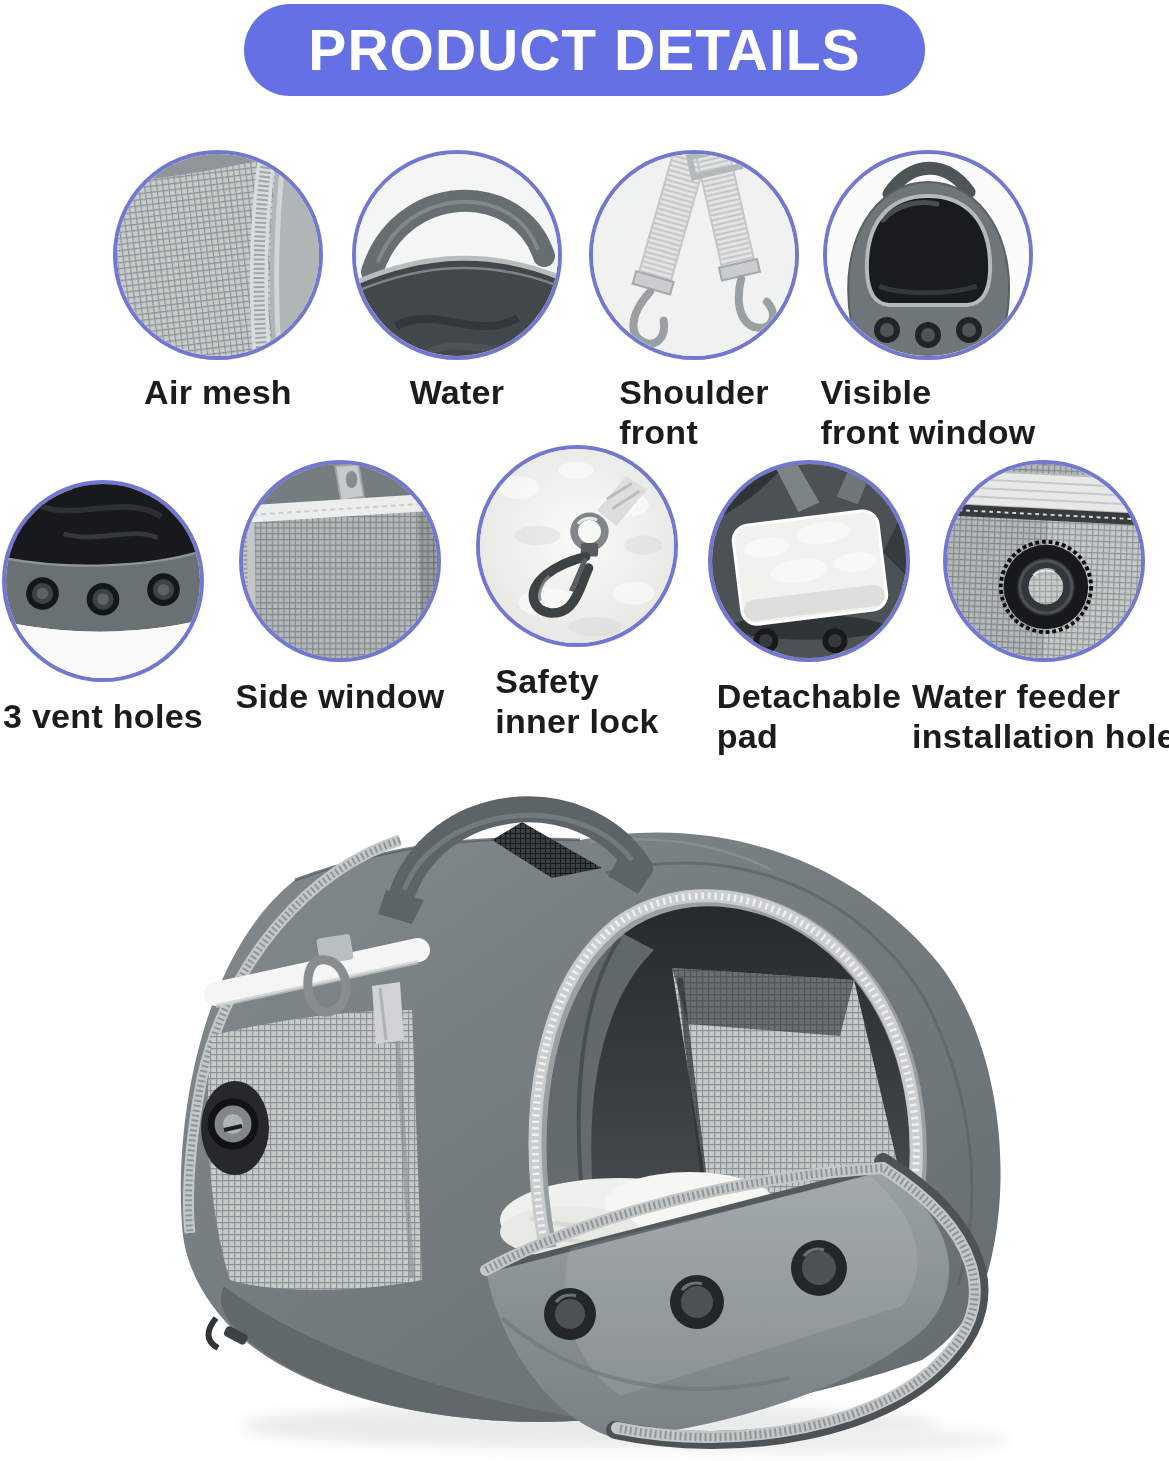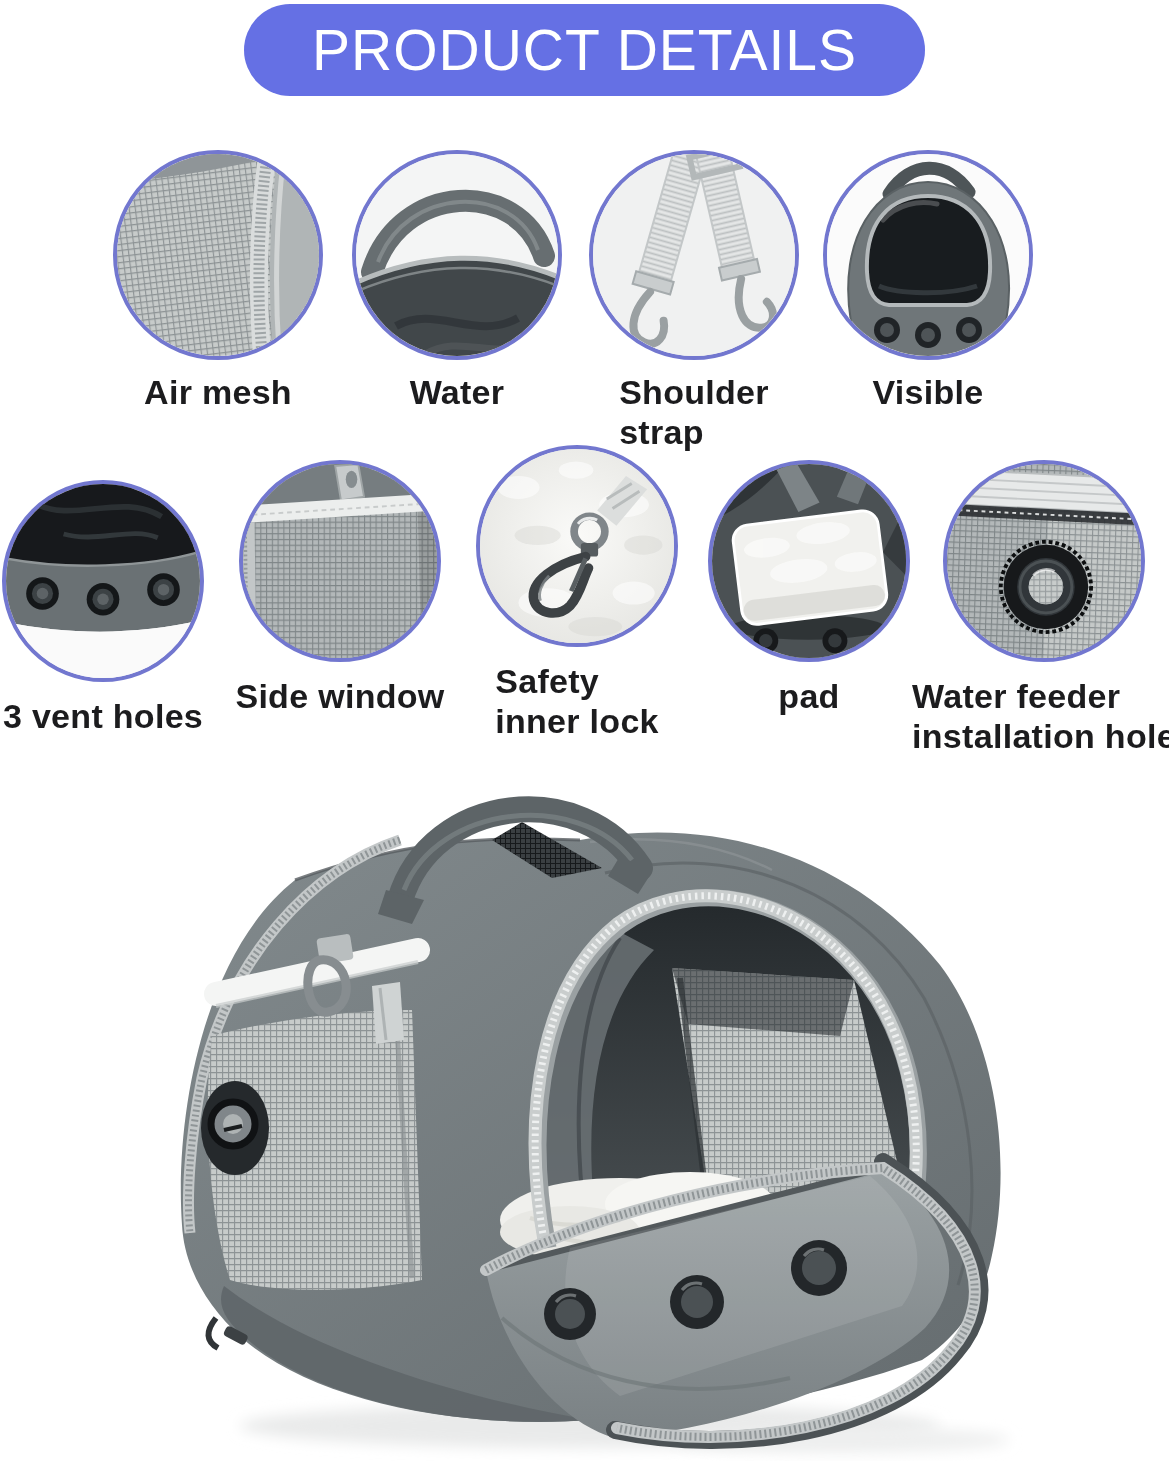--- a/index.html
+++ b/index.html
@@ -6,21 +6,21 @@
     --banner-bg:#6570e4; --banner-text:#ffffff; --circle-ring:#7277cf;
     --label-color:#1c1c1e; --page-bg:#ffffff;
   }
   html,body{margin:0;padding:0;}
   body{background:#ffffff;font-family:"Liberation Sans", sans-serif;}
   .stage{position:relative;width:1169px;height:1461px;background:var(--page-bg);overflow:hidden;}
 
   .banner{position:absolute;left:244px;top:4px;width:681px;height:92px;
     background:var(--banner-bg);border-radius:46px;
     display:flex;align-items:center;justify-content:center;}
-  .banner span{color:var(--banner-text);font-size:57px;font-weight:normal;letter-spacing:1px;white-space:nowrap;}
+  .banner span{color:var(--banner-text);font-size:57px;font-weight:bold;letter-spacing:1px;white-space:nowrap;}
 
   .feature{position:absolute;}
   .feature .circle{border-radius:50%;overflow:hidden;border:4px solid var(--circle-ring);
     box-sizing:border-box;background:#f2f3f4;}
   .row1 .circle{width:210px;height:210px;}
   .row2 .circle{width:202px;height:202px;}
   .feature svg{display:block;width:100%;height:100%;}
   .label{position:absolute;left:50%;transform:translateX(-50%);text-align:left;
     color:var(--label-color);font-size:34px;font-weight:bold;line-height:40px;letter-spacing:.3px;}
   .label span{display:block;white-space:nowrap;}
@@ -113,21 +113,21 @@
         <g transform="rotate(-13 140 90)">
           <rect x="124" y="-36" width="33" height="152" fill="url(#ribs)" stroke="#c3c7c8" stroke-width="2"></rect>
           <rect x="117" y="-4" width="47" height="20" fill="none" stroke="#b3b8b9" stroke-width="6"></rect>
           <rect x="121" y="110" width="39" height="13" fill="#c9cdce" stroke="#a5abad" stroke-width="2"></rect>
           <path d="M140 126C126 154 132 176 149 178C162 180 167 166 160 154" stroke="#9aa0a2" stroke-width="8" fill="none" stroke-linecap="round"></path>
         </g>
       </svg>
     </div>
     <div class="label">
       <span>Shoulder</span>
-      <span>strap</span>
+      <span>front</span>
     </div>
   </div>
 
   <div class="feature row1" style="left:823px;top:150px;width:210px">
     <div class="circle">
       <svg viewBox="0 0 202 202">
         <rect width="202" height="202" fill="#fbfbfb"></rect>
         <path d="M62 40C84 6 120 6 142 38" stroke="#4e5558" stroke-width="13" fill="none" stroke-linecap="round"></path>
         <path d="M24 168C10 84 50 28 101 28C152 28 194 84 179 168C172 194 140 206 101 206C62 206 31 194 24 168Z" fill="#6f7679" stroke="#5a6164" stroke-width="2"></path>
         <path d="M40 118C38 66 64 42 101 42C138 42 165 66 163 118C162 140 154 150 140 151L62 151C48 150 41 138 40 118Z" fill="#181c1f"></path>
@@ -139,20 +139,21 @@
             <circle cx="60" cy="176" r="7" fill="#4e5457"></circle>
           <circle cx="101" cy="181" r="13" fill="#202427"></circle>
             <circle cx="101" cy="181" r="7" fill="#4e5457"></circle>
           <circle cx="142" cy="176" r="13" fill="#202427"></circle>
             <circle cx="142" cy="176" r="7" fill="#4e5457"></circle>
         </g>
       </svg>
     </div>
     <div class="label">
       <span>Visible</span>
+      <span>front window</span>
     </div>
   </div>
 
   <div class="feature row2" style="left:2px;top:480px;width:202px">
     <div class="circle">
       <svg viewBox="0 0 202 202">
         <path d="M-8 -8H210L210 68C150 88 58 90 -8 76Z" fill="#17191c"></path>
         <path d="M30 20C70 42 120 8 162 34" stroke="#2e3336" stroke-width="6" fill="none" opacity=".9"></path>
         <path d="M60 52C95 62 130 44 158 56" stroke="#3a4044" stroke-width="5" fill="none" opacity=".8"></path>
         <path d="M-8 76C58 90 150 88 210 68L210 140C140 158 62 158 -8 142Z" fill="#6a7174"></path>
@@ -250,20 +251,21 @@
             <ellipse cx="60" cy="82" rx="24" ry="10"></ellipse>
               <ellipse cx="120" cy="74" rx="28" ry="11"></ellipse>
             <ellipse cx="90" cy="110" rx="30" ry="12"></ellipse>
               <ellipse cx="150" cy="108" rx="22" ry="10"></ellipse>
           </g>
           <rect x="28" y="134" width="148" height="22" rx="11" fill="#dbdbd6" opacity=".85"></rect>
         </g>
       </svg>
     </div>
     <div class="label">
+      <span>Detachable</span>
       <span>pad</span>
     </div>
   </div>
 
   <div class="feature row2" style="left:943px;top:460px;width:202px">
     <div class="circle">
       <svg viewBox="0 0 202 202">
         <g transform="rotate(2 101 101)">
           <rect x="-30" y="-30" width="262" height="262" fill="url(#meshMid)"></rect>
           <rect x="104" y="30" width="120" height="190" fill="url(#meshLight)" opacity=".9"></rect>

